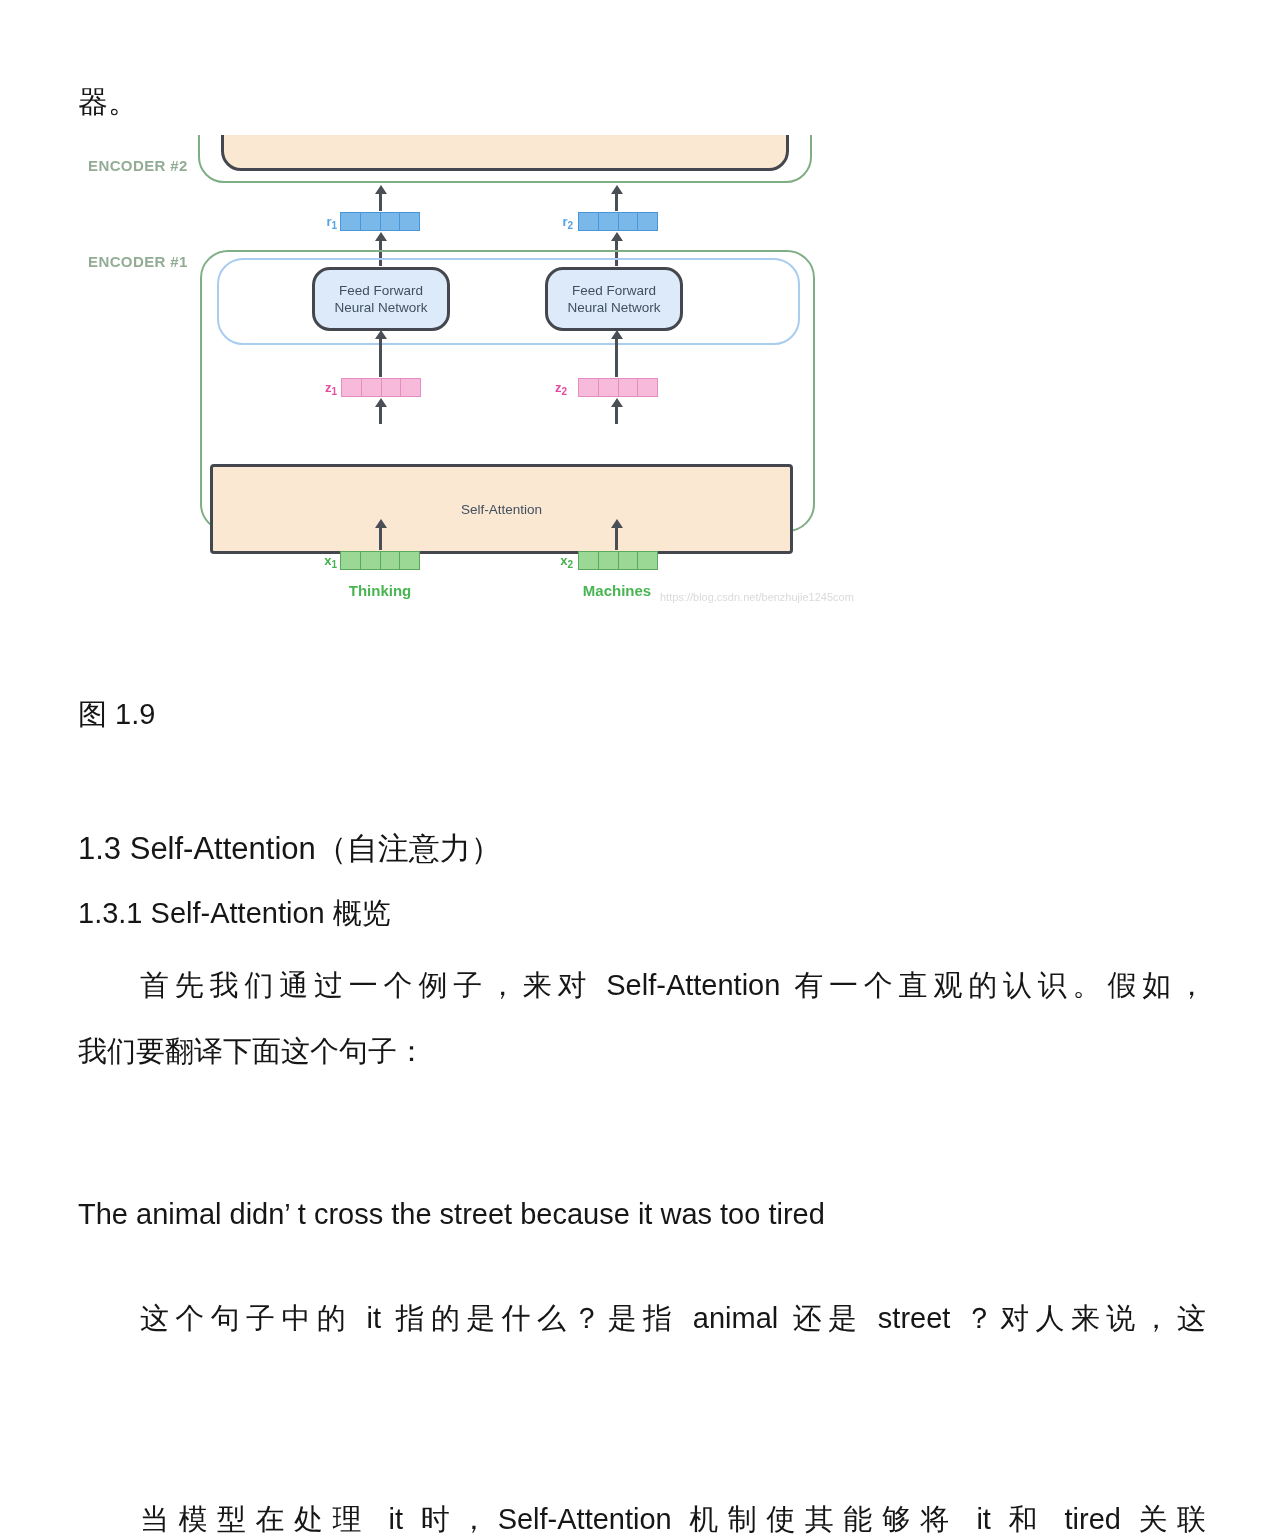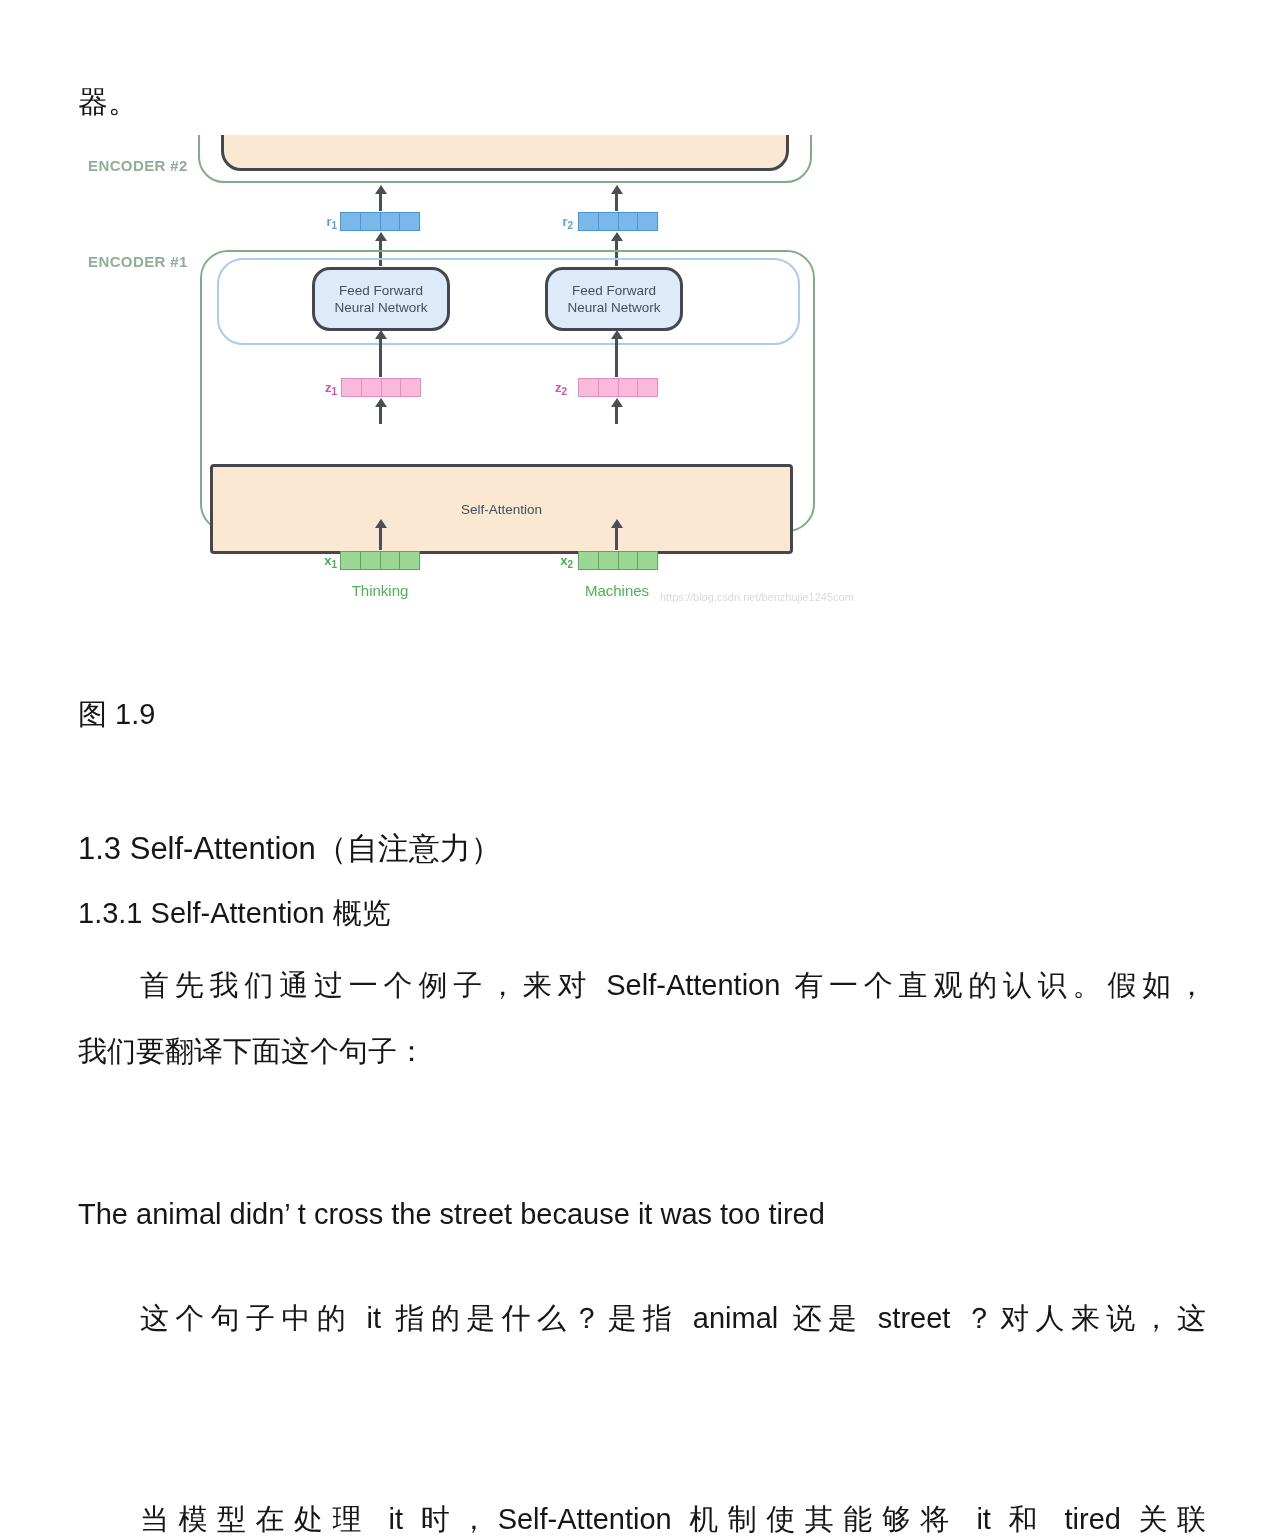--- a/index.html
+++ b/index.html
@@ -85,21 +85,21 @@
   .vec.z span{border-left-color:var(--c-z-border);}
   .vec.x{background:var(--c-x-fill);border-color:var(--c-x-border);}
   .vec.x span{border-left-color:var(--c-x-border);}
   .vlabel{position:absolute;width:24px;text-align:right;font-size:13px;font-weight:bold;line-height:15px;}
   .vlabel .sub{font-size:10px;vertical-align:-3px;}
   .vlabel.r{color:var(--c-r-label);}
   .vlabel.z{color:var(--c-z-label);}
   .vlabel.x{color:var(--c-x-label);}
   .word{
     position:absolute;width:110px;top:452px;text-align:center;
-    font-size:15px;font-weight:normal;color:var(--c-word-green);
+    font-size:15px;font-weight:bold;color:var(--c-word-green);
   }
   .watermark{position:absolute;left:575px;top:461px;font-size:11px;color:var(--c-watermark);}
 
   
   .cn{position:absolute;left:78px;font-size:29px;line-height:40px;color:var(--c-text);}
   .jline{
     width:1128px;text-align:justify;text-align-last:justify;
   }
   .indent{padding-left:62px;}
   .h-caption{top:694px;}

